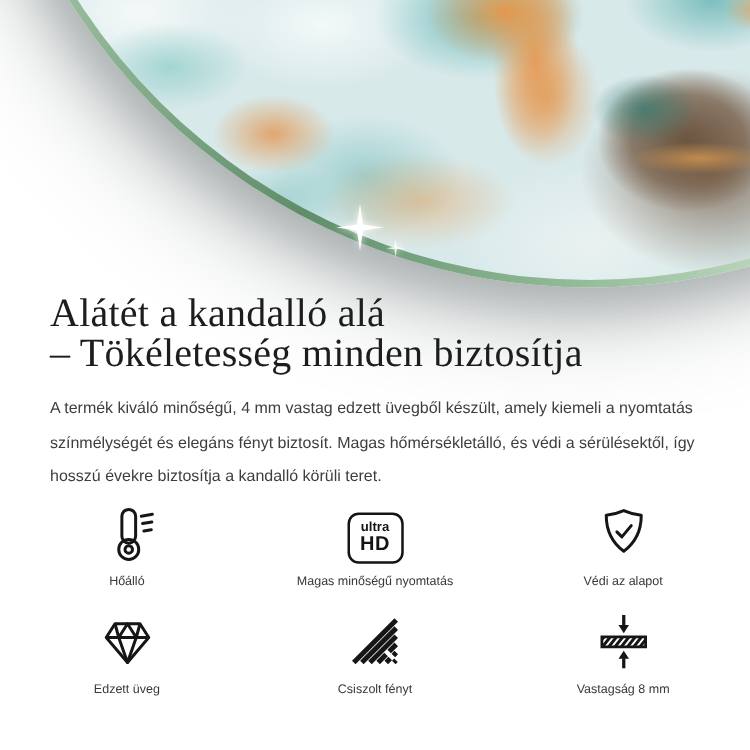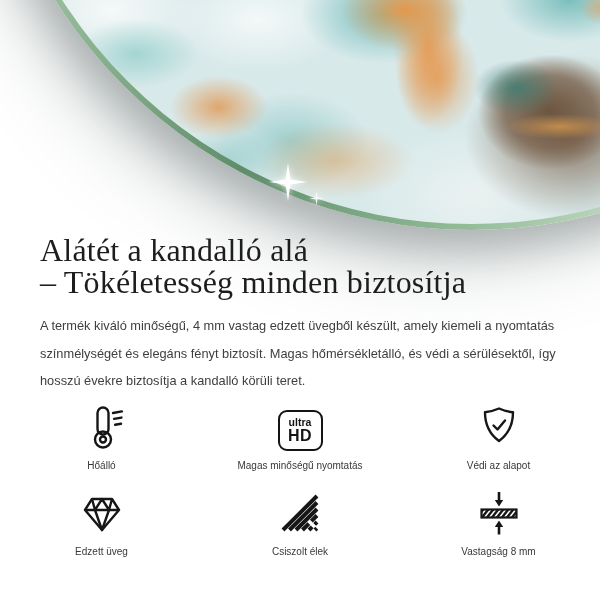--- a/index.html
+++ b/index.html
@@ -162,21 +162,21 @@
           <g stroke="#161616" stroke-width="4" fill="none">
             <path d="M7 41 L41 7"></path>
             <path d="M13.5 41 L41 13.5"></path>
             <path d="M20 41 L41 20"></path>
             <path d="M26.5 41 L41 26.5" stroke-dasharray="9 3.5"></path>
             <path d="M33 41 L41 33" stroke-dasharray="4.5 3.5"></path>
             <path d="M39 41 L41 39" stroke-dasharray="2.5 2"></path>
           </g>
         </svg>
       </div>
-      <div class="feature-label">Csiszolt élek</div>
+      <div class="feature-label">Csiszolt fényt</div>
     </div>
 
     <div class="feature">
       <div class="icon-box">
         <svg width="48" height="48" viewBox="0 0 48 48">
           <defs>
               <clipPath id="barclip">
                 <rect x="6.5" y="20.5" width="35" height="8"></rect>
               </clipPath>
             </defs>

